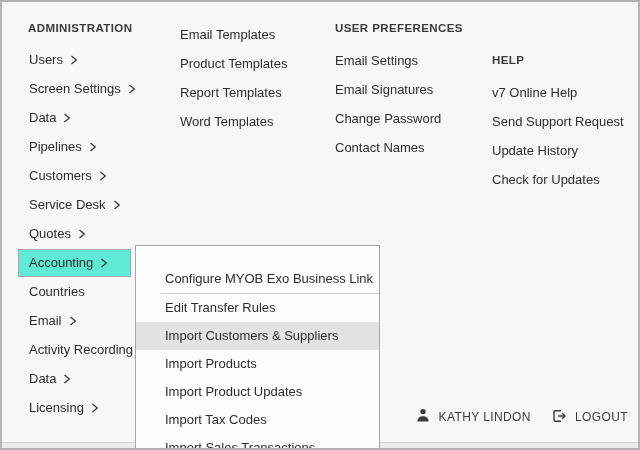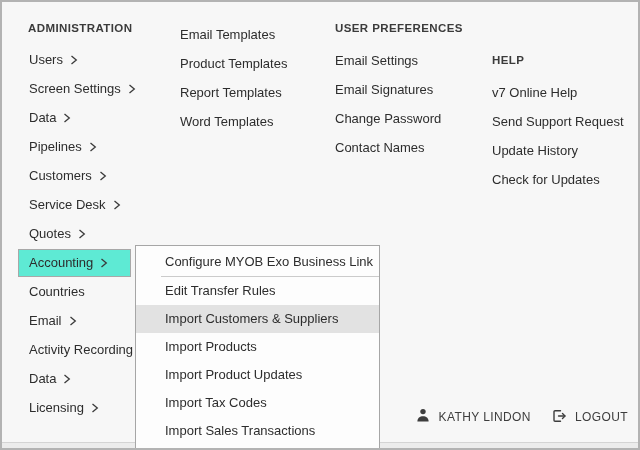--- a/index.html
+++ b/index.html
@@ -41,21 +41,21 @@
     border-color:#a8a8a8;
   }
   .chev{display:inline-block;margin-left:7px;vertical-align:-1px;}
   .chev svg{display:block;}
   .submenu{
     position:absolute;left:133px;top:243px;
     width:245px;bottom:0;
     box-sizing:border-box;
     background:#fdfdfd;
     border:1px solid #a6a6a6;border-bottom:none;
-    padding-top:2px;
+    padding-top:19px;
     z-index:3;
   }
   .submenu .sub-item{
     height:28px;line-height:28px;
     padding-left:29px;
     font-size:13px;color:#2d2d2d;
     white-space:nowrap;cursor:default;
   }
   .submenu .sub-item.highlighted{background:#e2e2e2;}
   .submenu .sep{height:1px;background:#cbcbcb;margin-left:25px;}

